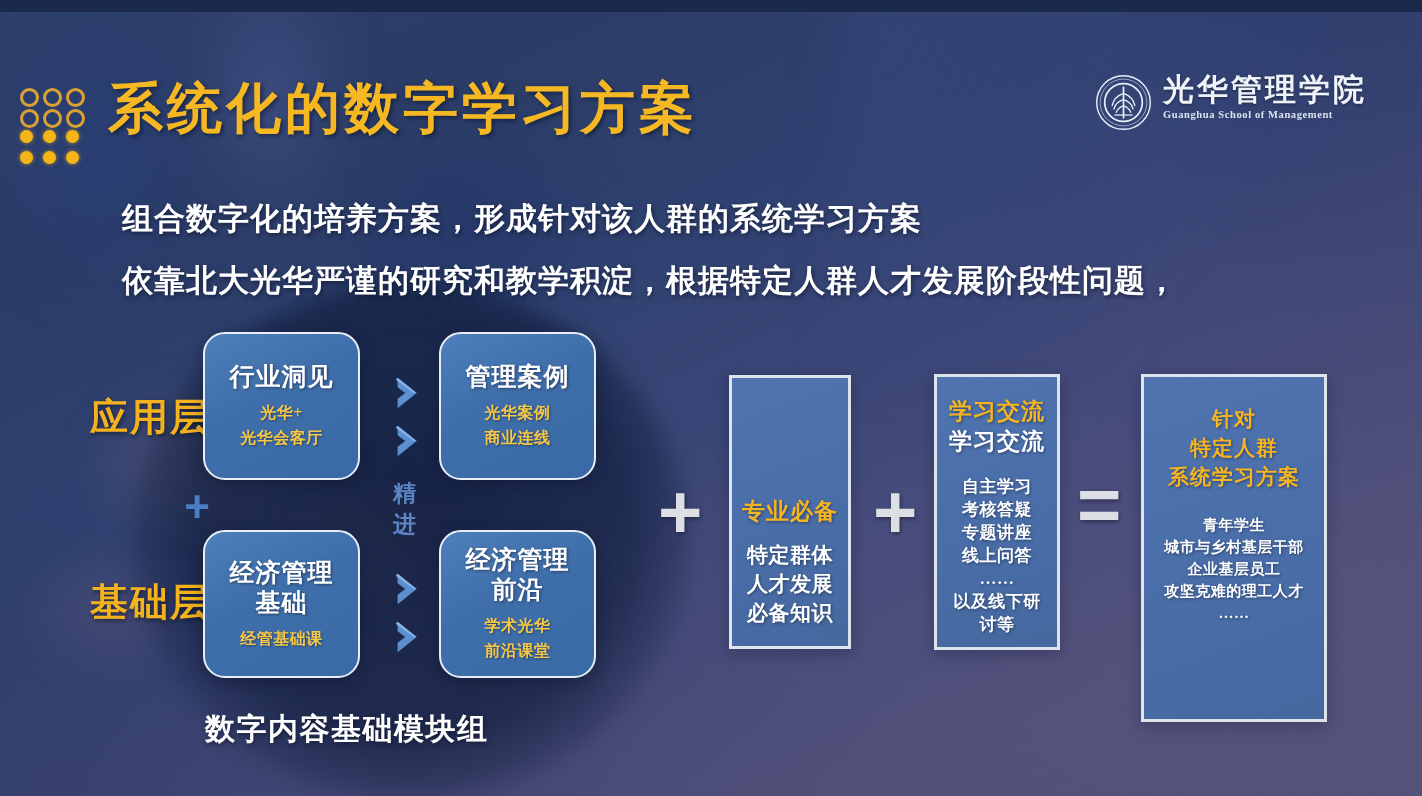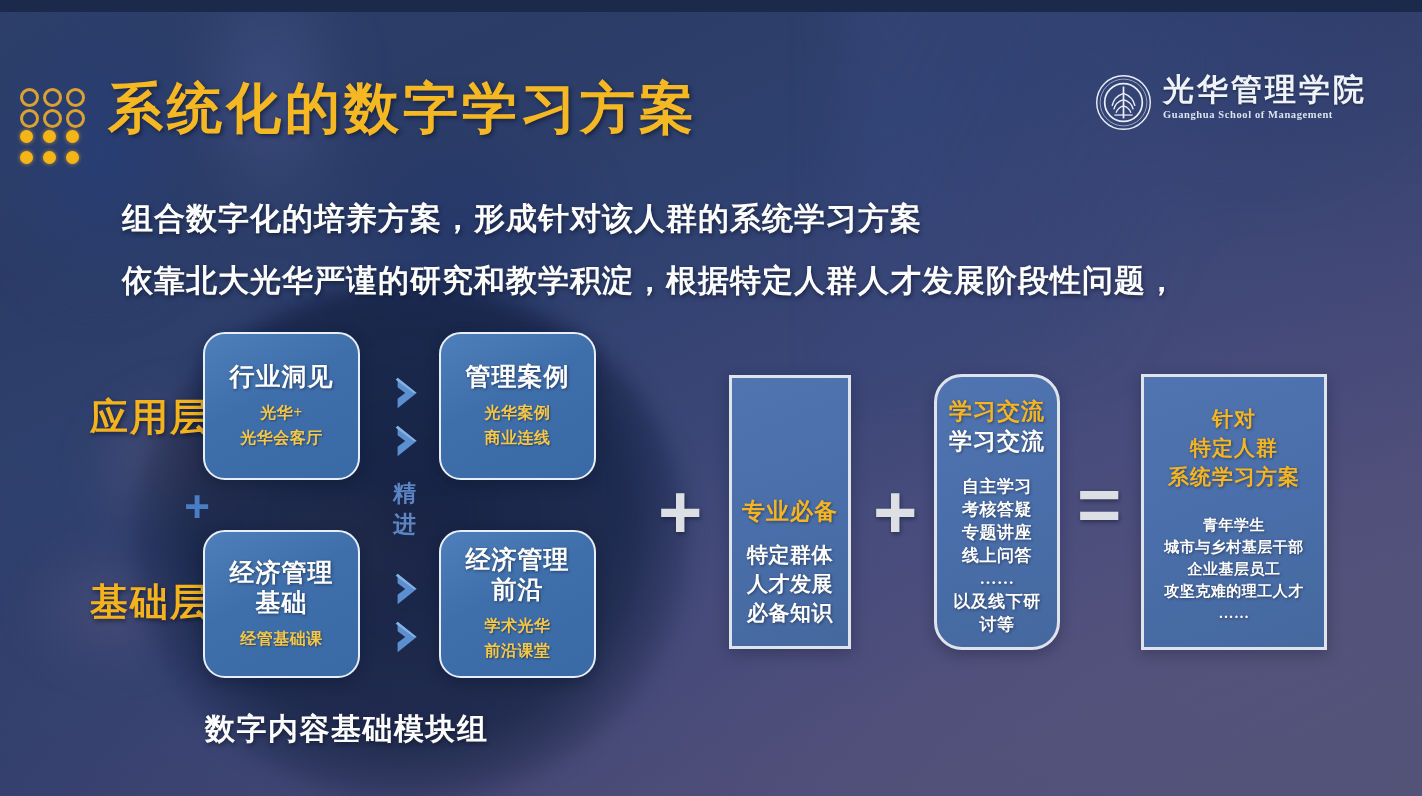--- a/index.html
+++ b/index.html
@@ -271,22 +271,22 @@
     border: 3px solid #dfe4ec;
     background: linear-gradient(160deg, #4f74b0 0%, #4a6ea9 50%, #45689f 100%);
     box-shadow: 0 4px 14px rgba(10,18,40,.3);
     box-sizing: border-box;
     display: flex;
     flex-direction: column;
     align-items: center;
     text-align: center;
   }
   .panel.p1 { left: 729px;  top: 363px; width: 122px; height: 274px; padding: 119px 6px 0; }
-  .panel.p2 { left: 934px;  top: 362px; width: 126px; height: 276px; padding: 20px 5px 0; border-radius: 28px; }
-  .panel.p3 { left: 1141px; top: 362px; width: 186px; height: 276px; padding: 28px 8px 0; }
+  .panel.p2 { left: 934px;  top: 362px; width: 126px; height: 276px; padding: 20px 5px 0; }
+  .panel.p3 { left: 1141px; top: 362px; width: 186px; height: 348px; padding: 28px 8px 0; }
 
   .panel-title {
     color: #f6b520;
     font-weight: bold;
     font-size: 23px;
     line-height: 30px;
     letter-spacing: 1px;
     text-shadow: 1px 1px 3px rgba(8,14,34,.45);
     font-family: "Liberation Serif", "DejaVu Serif", serif;
   }

